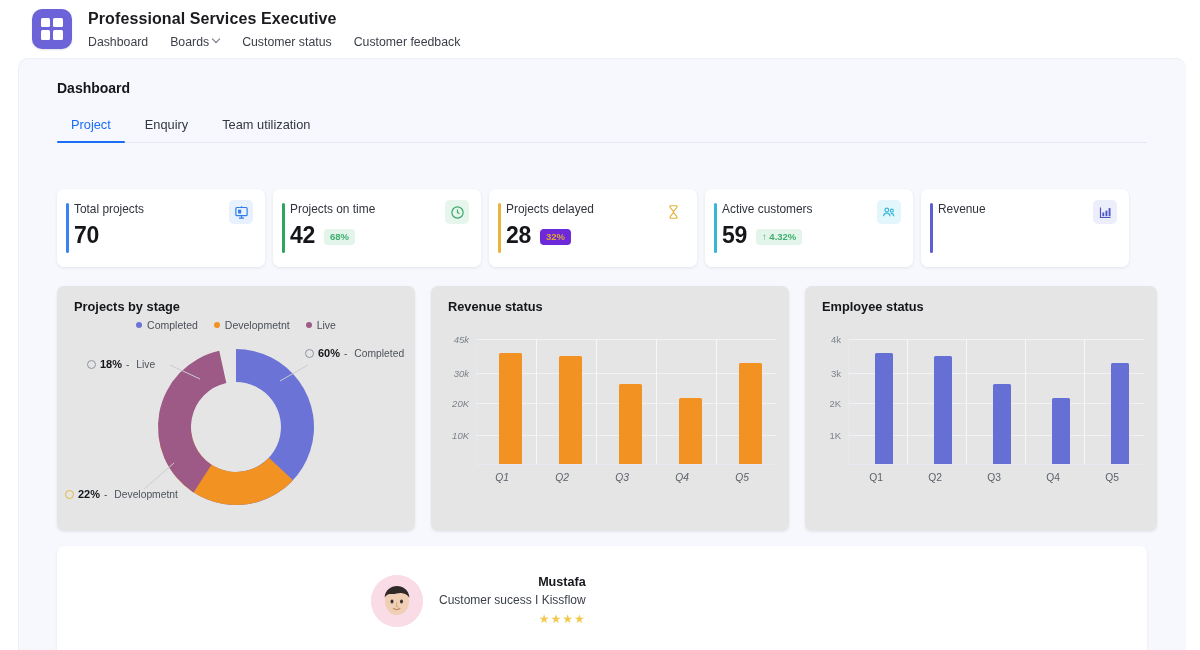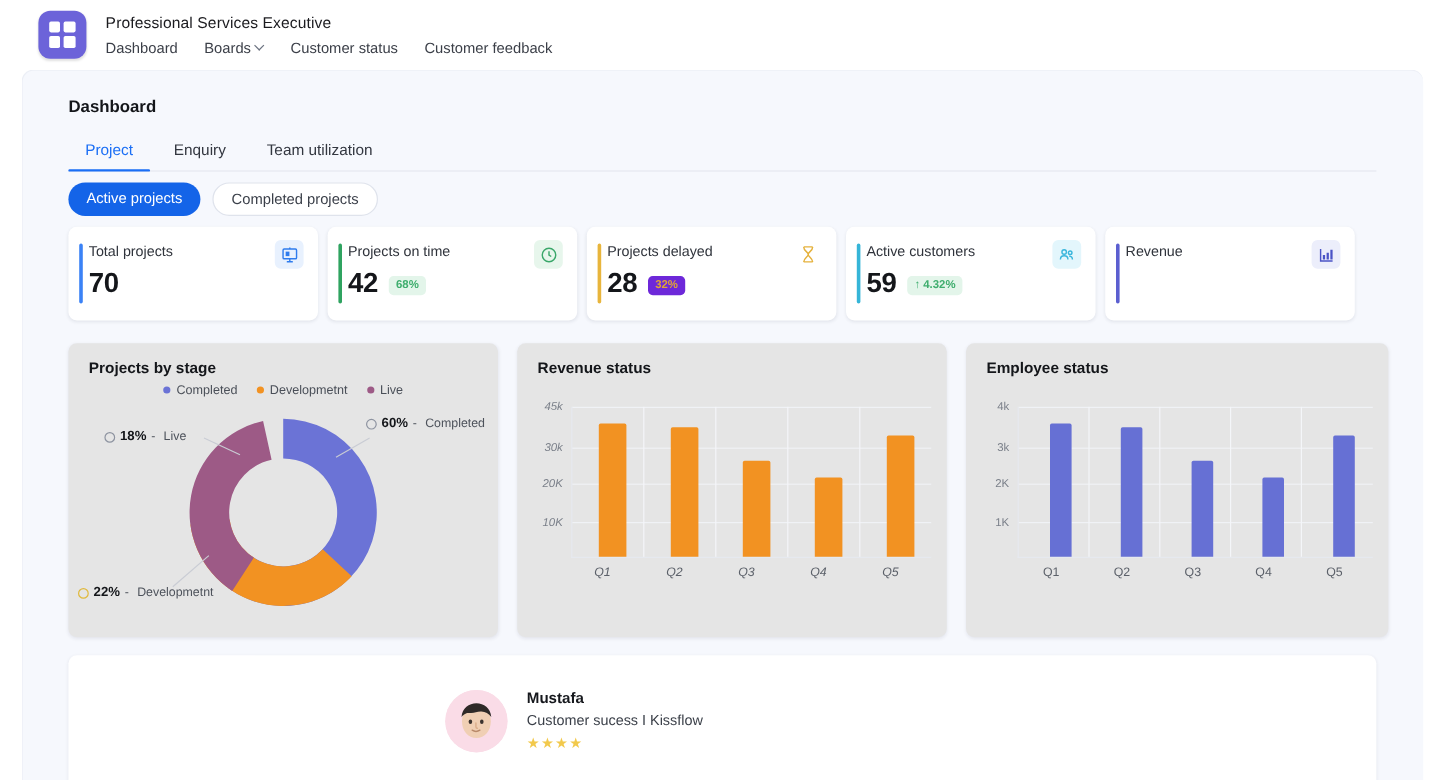--- a/index.html
+++ b/index.html
@@ -22,21 +22,21 @@
     display: flex; align-items: center; justify-content: center; flex: none;
     box-shadow: 0 1px 2px rgba(0,0,0,.12);
   }
   .logo-grid {
     width: 22px; height: 22px; display: grid; gap: 2.5px;
     grid-template-columns: 9px 10.5px; grid-template-rows: 9px 10.5px;
   }
   .logo-grid i { background: #fff; border-radius: 1.5px; display: block; }
   .logo-grid i.t { grid-row: 1; }
   .head-text { margin-left: 16px; }
-  .app-title { font-size: 13px; font-weight: normal; color: #1b1b1f; letter-spacing: .1px; }
+  .app-title { font-size: 16px; font-weight: bold; color: #1b1b1f; letter-spacing: .1px; }
   .nav { display: flex; gap: 22px; margin-top: 7px; }
   .nav-item {
     font-size: 12.3px; color: #3b3f48; display: flex; align-items: center; gap: 4px;
     cursor: pointer; white-space: nowrap;
   }
   .chev { display: inline-block; width: 7px; height: 7px; position: relative; top: -2px; }
   .chev:before {
     content: ""; position: absolute; left: 0; top: 0; width: 5px; height: 5px;
     border-right: 1.3px solid #6b7280; border-bottom: 1.3px solid #6b7280;
     transform: rotate(45deg);
@@ -108,21 +108,21 @@
   .xlab { position: absolute; font-size: 10.3px; color: #5c616a; text-align: center; }
   .bar-el { position: absolute; bottom: 0; border-radius: 1.5px 1.5px 0 0; }
   .grid-h { position: absolute; left: 0; right: 0; height: 1px; background: #f0f2f6; }
   .grid-v { position: absolute; top: 0; bottom: 0; width: 1px; background: #f4f6f9; }
 
   
   .testi {
     position: absolute; left: 38px; top: 487px; width: 1090px; height: 105px;
     background: #fff; border-radius: 7px 7px 0 0; box-shadow: 0 1px 3px rgba(20,30,60,.07);
   }
-  .testi-inner { position: absolute; left: 314px; top: 29px; display: flex; gap: 16px; align-items: flex-start; }
+  .testi-inner { position: absolute; left: 314px; top: 29px; display: flex; gap: 16px; align-items: flex-start; text-align: right; }
   .avatar {
     width: 52px; height: 52px; border-radius: 50%; background: #fadce7; flex: none;
     display: flex; align-items: flex-end; justify-content: center; overflow: hidden; position: relative;
   }
   .t-name { font-size: 12.6px; font-weight: bold; color: #16181d; }
   .t-role { font-size: 12px; color: #3a3f48; margin-top: 4px; }
   .stars { margin-top: 5px; font-size: 12px; letter-spacing: 1px; color: #f2c94c; }
 </style>
 </head>
 <body>
@@ -161,24 +161,20 @@
   <div class="panel">
 
     <div class="dash-title">Dashboard</div>
 
     <div class="tabs">
       <div class="tab active">Project</div>
       <div class="tab">Enquiry</div>
       <div class="tab">Team utilization</div>
     </div>
 
-    <div class="pills">
-      <div class="pill on">Active projects</div>
-      <div class="pill off">Completed projects</div>
-    </div>
 
     <div class="kpis">
 
       <div class="kpi">
         <div class="bar" style="background:#3b82f6"></div>
         <div class="kpi-label">Total projects</div>
         <div class="kpi-row">
           <span class="kpi-val">70</span>
         </div>
         <div class="kpi-icon" style="background:#e8f1fe">

